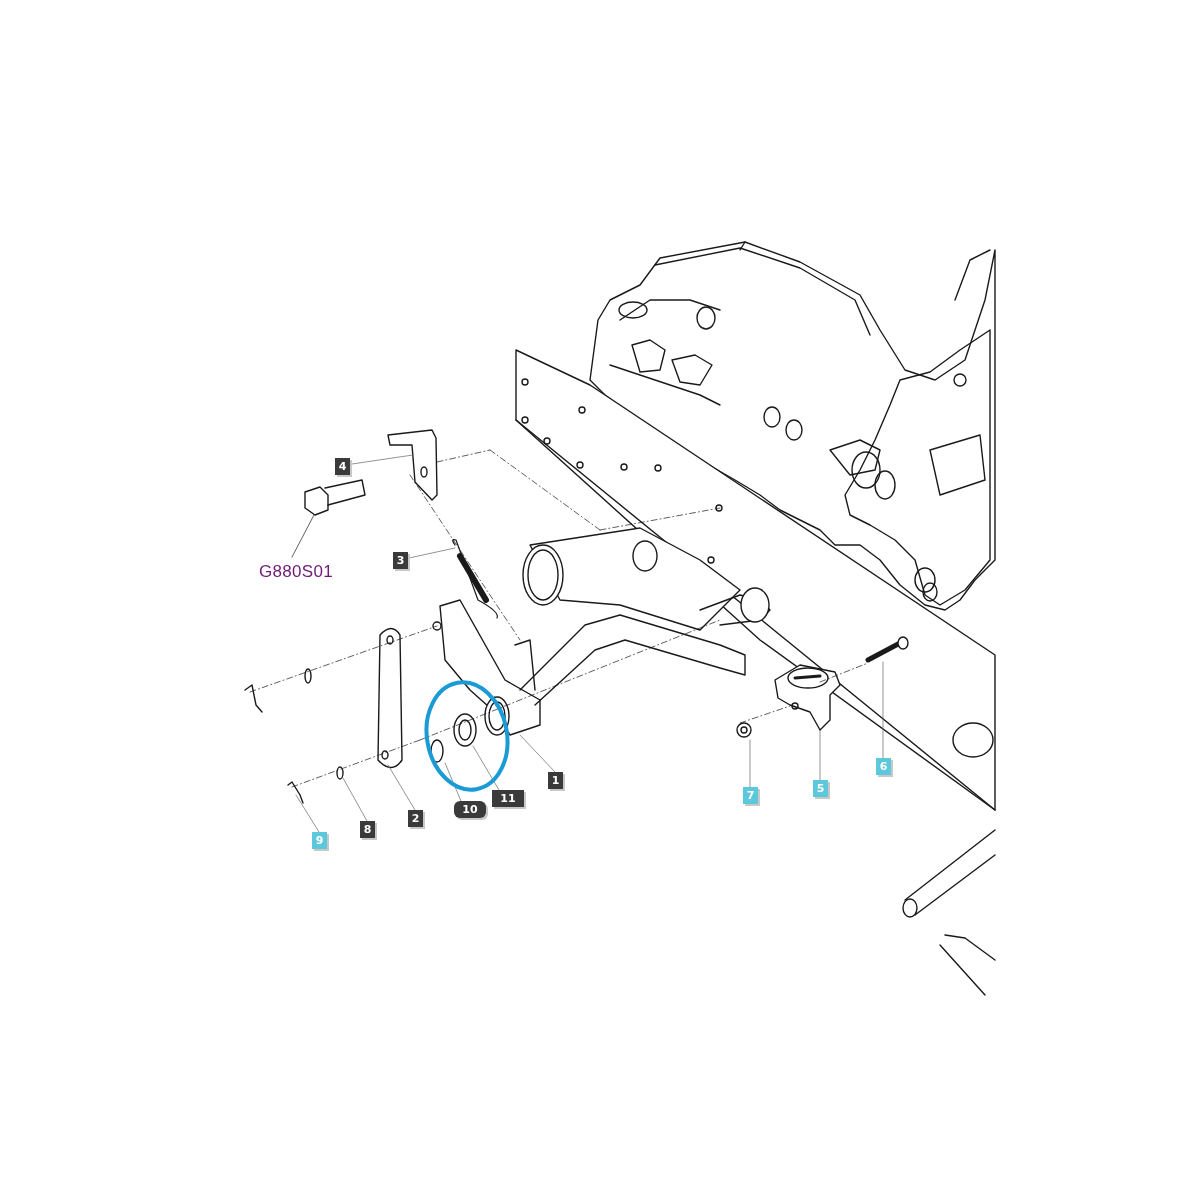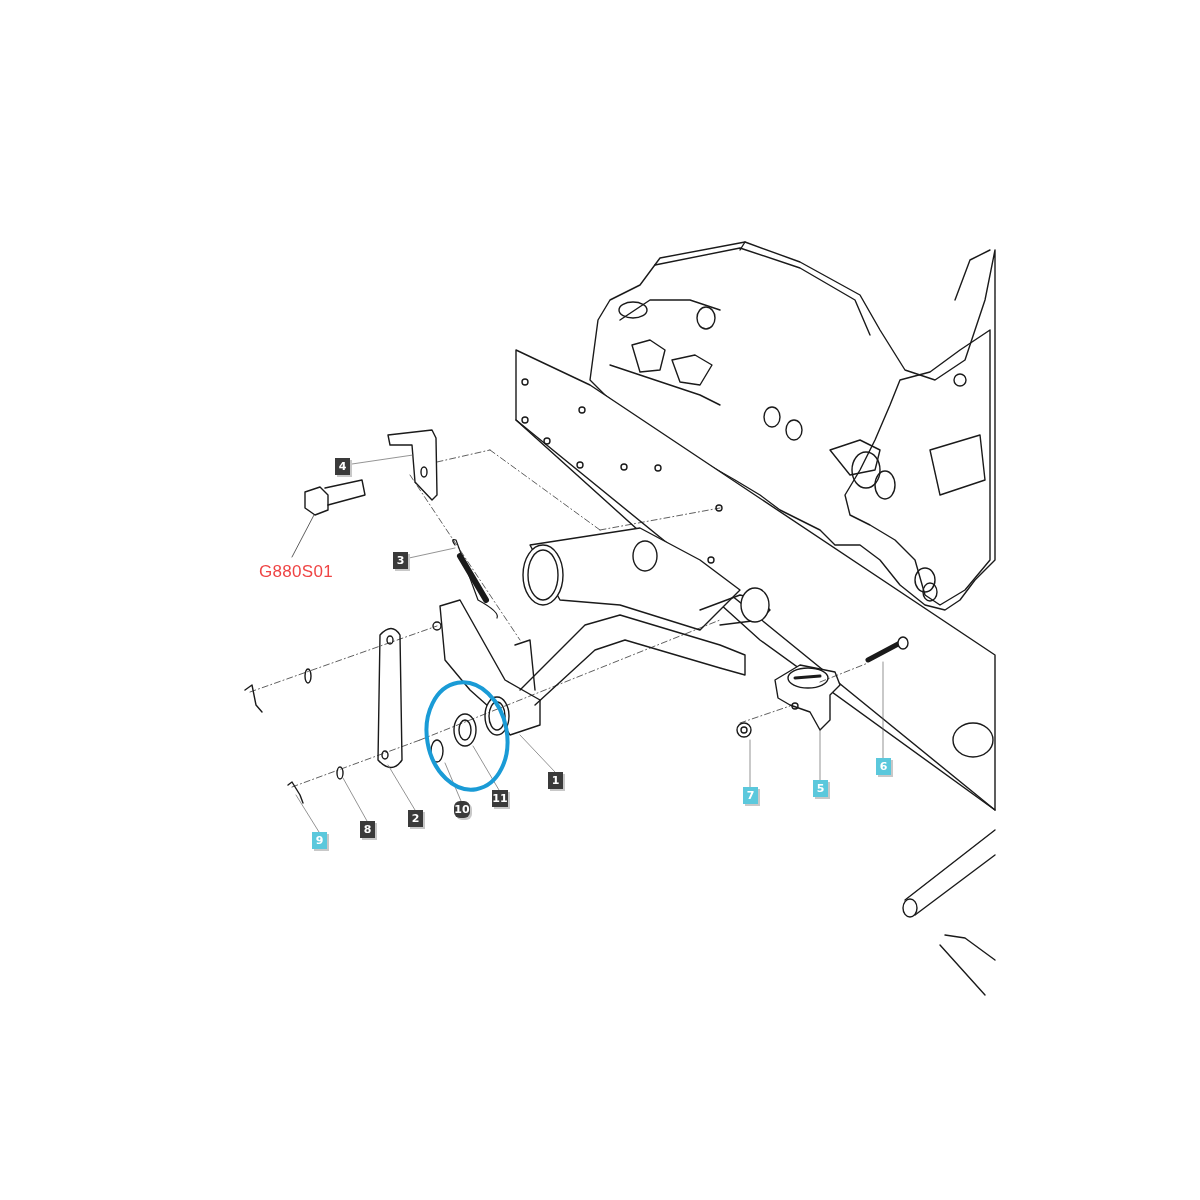--- a/index.html
+++ b/index.html
@@ -2,24 +2,24 @@
 <html><head>
 <meta charset="utf-8">
 <style>
   html, body { margin: 0; padding: 0; background: #ffffff; }
   body { width: 1200px; height: 1200px; position: relative; overflow: hidden;
          font-family: "Liberation Sans", sans-serif; }
   #diagram { position: absolute; left: 0; top: 0; width: 1200px; height: 1200px; }
   .callout { position: absolute; width: 15px; height: 17px; color: #fff;
              font-family: "DejaVu Sans", sans-serif; font-weight: bold; font-size: 11px;
              line-height: 17px; text-align: center; box-shadow: 2px 2px 0 #c8c8c8; cursor: pointer; }
-  .callout.wide { width: 16px; }
+  .callout.wide { width: 32px; }
   .callout.dark { background: #3a3a3a; }
   .callout.cyan { background: #5bc8dc; }
-  .code-label { position: absolute; font-size: 17px; color: #ef4444; letter-spacing: 0.3px; cursor: pointer; }
+  .code-label { position: absolute; font-size: 17px; color: #701a75; letter-spacing: 0.3px; cursor: pointer; }
 </style>
 </head>
 <body>
 
 <div id="diagram">
   <svg width="1200" height="1200" viewBox="0 0 1200 1200" fill="none" stroke="#1a1a1a" stroke-width="1.4" stroke-linejoin="round" stroke-linecap="round">
 
     <g>
       <path d="M598 320 L610 300 L640 285 L660 258 L745 242 L800 262 L860 295 L880 330 L905 370 L935 380 L965 360 L985 300 L995 250 L995 560 L975 580 L960 600 L945 610 L925 605 L900 585 L880 560 L860 545 L835 545 L820 530 L800 520 L780 510 L760 495 L735 480 L700 460 L660 440 L630 415 L605 395 L590 380 Z" fill="#ffffff"></path>
       <path d="M655 265 L740 248 L800 268 L855 300 L870 335"></path>

